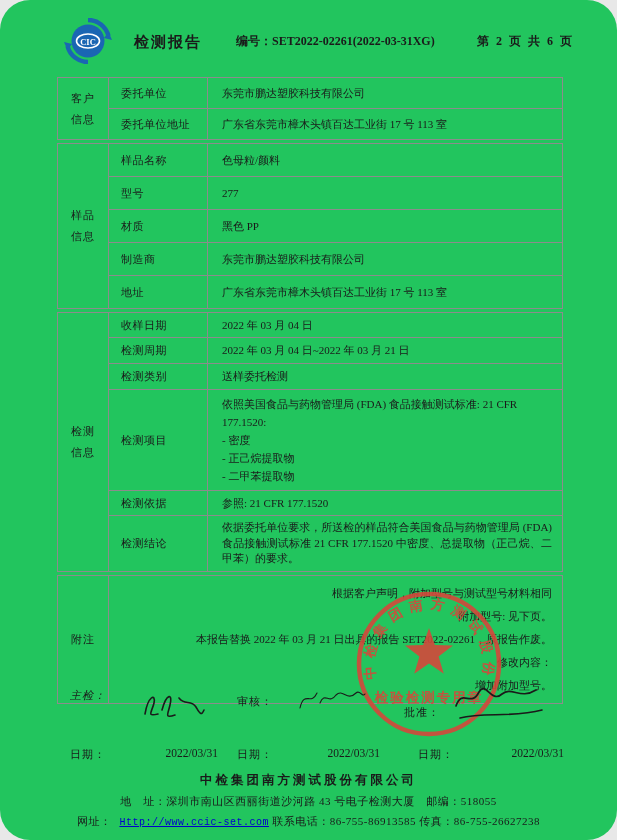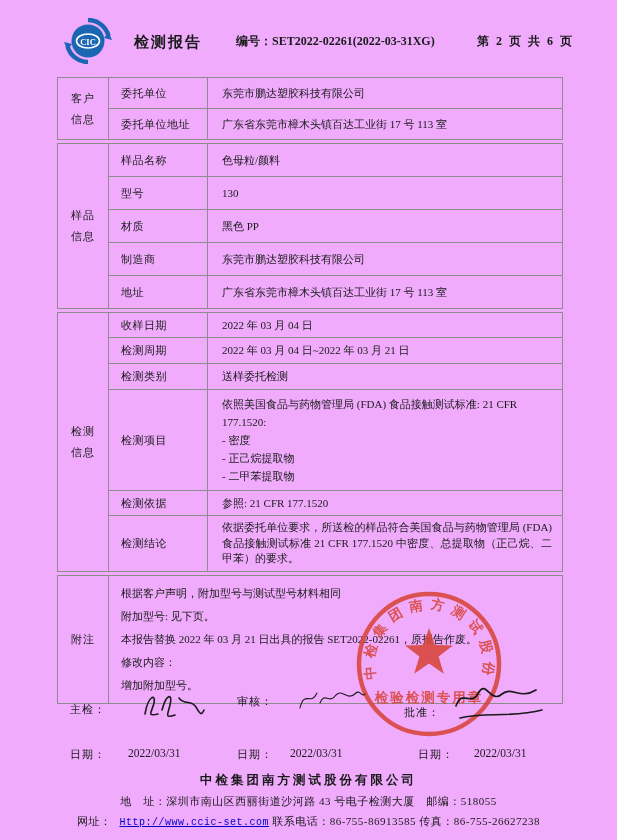--- a/index.html
+++ b/index.html
@@ -1,49 +1,49 @@
 <!DOCTYPE html>
 <html><head>
 <meta charset="utf-8">
 <style>
   * { margin:0; padding:0; box-sizing:border-box; }
   html,body { background:#e8e8e8; }
   body { font-family:"Liberation Serif","DejaVu Serif",serif; }
   .page {
     position:relative; width:617px; height:840px; margin:0 auto;
-    background:#f0abfc; color:#1a1a1a; overflow:hidden;
+    background:#22c55e; color:#1a1a1a; overflow:hidden;border-radius:30px;
   }
   
   .header { position:absolute; top:18px; left:0; width:617px; height:48px; }
   .logo { position:absolute; left:63px; top:0; width:50px; height:46px; }
   .hdr-title { position:absolute; left:134px; top:15px; font-size:15px; font-weight:bold; letter-spacing:2px; }
   .hdr-no { position:absolute; left:236px; top:15px; font-size:12px; font-weight:bold; }
   .hdr-page { position:absolute; left:477px; top:15px; font-size:12px; font-weight:bold; letter-spacing:2px;text-align:right; }
   
   .tables { position:absolute; top:77px; left:57px; width:424px; }
   table.sect { border-collapse:collapse; width:506px; table-layout:fixed; margin-bottom:3px; }
   table.sect td { border:1px solid #8c8c8c; font-size:11px; vertical-align:middle; }
   td.sec { width:51px; text-align:center; }
   td.sec .secname { width:26px; margin:0 auto; line-height:21px; letter-spacing:1px; }
   td.lbl { width:99px; padding-left:12px; letter-spacing:0.5px; }
   td.val { padding-left:14px; padding-right:10px; }
   .r30 { height:31px; } .r32 { height:33px; } .r25 { height:25px; } .r26 { height:26px; }
   td.multiline { vertical-align:middle; padding-top:5px; padding-bottom:5px; }
   td.multiline div { line-height:18px; }
   td.concl { line-height:15.5px; padding-top:4px; padding-bottom:4px; text-align:justify; }
   td.notes { padding:6px 10px 6px 12px; }
-  td.notes div { line-height:23px; }
+  td.notes div { line-height:23px;text-align:right; }
   
   .stamp { position:absolute; left:353px; top:588px; width:152px; height:152px; z-index:5; opacity:0.88; }
   
   .signoff { position:absolute; left:0; top:660px; width:617px; height:112px; }
   .role { position:absolute; font-size:11px; letter-spacing:1px; z-index:6; }
   .sig  { position:absolute; z-index:6; }
   .datelbl { position:absolute; top:87px; font-size:11px; letter-spacing:1px; }
-  .dateval { position:absolute; top:87px; font-size:11.5px; width:90px; text-align:left; }
+  .dateval { position:absolute; top:87px; font-size:11.5px; width:90px; text-align:right; }
   
   .footer { position:absolute; left:0; top:772px; width:617px; text-align:center; }
   .f-company { font-size:12.5px; font-weight:bold; letter-spacing:3px; }
   .f-line { font-size:11px; margin-top:5px; letter-spacing:0.5px; }
   .f-link { text-decoration:underline; font-family:"Liberation Mono","DejaVu Sans Mono",monospace; font-size:10px;padding-left:8px; }
 </style>
 </head>
 <body>
 
 <div class="page">
@@ -85,21 +85,21 @@
       <tbody>
           <tr class="r32">
         <td class="sec" rowspan="5">
               <div class="secname">样品信息</div>
             </td>
         <td class="lbl">样品名称</td>
         <td class="val">色母粒/颜料</td>
       </tr>
       <tr class="r32">
         <td class="lbl">型号</td>
-        <td class="val">130</td>
+        <td class="val">277</td>
       </tr>
       <tr class="r32">
         <td class="lbl">材质</td>
         <td class="val">黑色 PP</td>
       </tr>
       <tr class="r32">
         <td class="lbl">制造商</td>
         <td class="val">东莞市鹏达塑胶科技有限公司</td>
       </tr>
       <tr class="r32">
@@ -171,21 +171,21 @@
     </defs>
     <circle cx="76" cy="76" r="70" fill="none" stroke="#d9453a" stroke-width="4.5"></circle>
     <polygon points="76,40 81.9,57.1 100,57.5 85.6,68.5 90.8,85.8 76,75.5 61.2,85.8 66.4,68.5 52,57.5 70.1,57.1" fill="#d9453a"></polygon>
     <text font-size="13.5" font-weight="bold" fill="#d9453a" letter-spacing="7" font-family="Liberation Serif, DejaVu Serif, serif">
       <textPath href="#ringPath" startOffset="4">中检集团南方测试股份有限公司</textPath>
     </text>
     <text x="76" y="114" font-size="13.5" font-weight="bold" fill="#d9453a" text-anchor="middle" letter-spacing="2" font-family="Liberation Serif, DejaVu Serif, serif">检验检测专用章</text>
   </svg>
 
   <div class="signoff">
-    <span class="role" style="left:70px; top:42px;">主检：</span>
+    <span class="role" style="left:70px; top:28px;font-style:italic;">主检：</span>
     <span class="role" style="left:237px; top:34px;">审核：</span>
     <span class="role" style="left:404px; top:45px;">批准：</span>
 
     <svg class="sig" style="left:135px; top:24px;" width="72" height="44" viewBox="0 0 72 44">
       <path d="M10,30 C13,12 21,9 19,19 C17,28 11,33 23,30 M27,26 C32,8 38,10 35,21 C33,30 29,35 40,31" stroke="#1a1a1a" stroke-width="1.6" fill="none" stroke-linecap="round"></path>
       <path d="M44,14 C50,22 56,15 61,23 C64,28 66,33 69,26" stroke="#1a1a1a" stroke-width="1.6" fill="none" stroke-linecap="round"></path>
     </svg>
 
     <svg class="sig" style="left:292px; top:22px;" width="76" height="40" viewBox="0 0 76 40">
       <path d="M8,26 C12,8 19,24 25,11 M28,21 C33,9 37,23 44,13 C51,6 55,20 64,11 C68,7 70,16 73,12" stroke="#1a1a1a" stroke-width="1.1" fill="none" stroke-linecap="round"></path>

